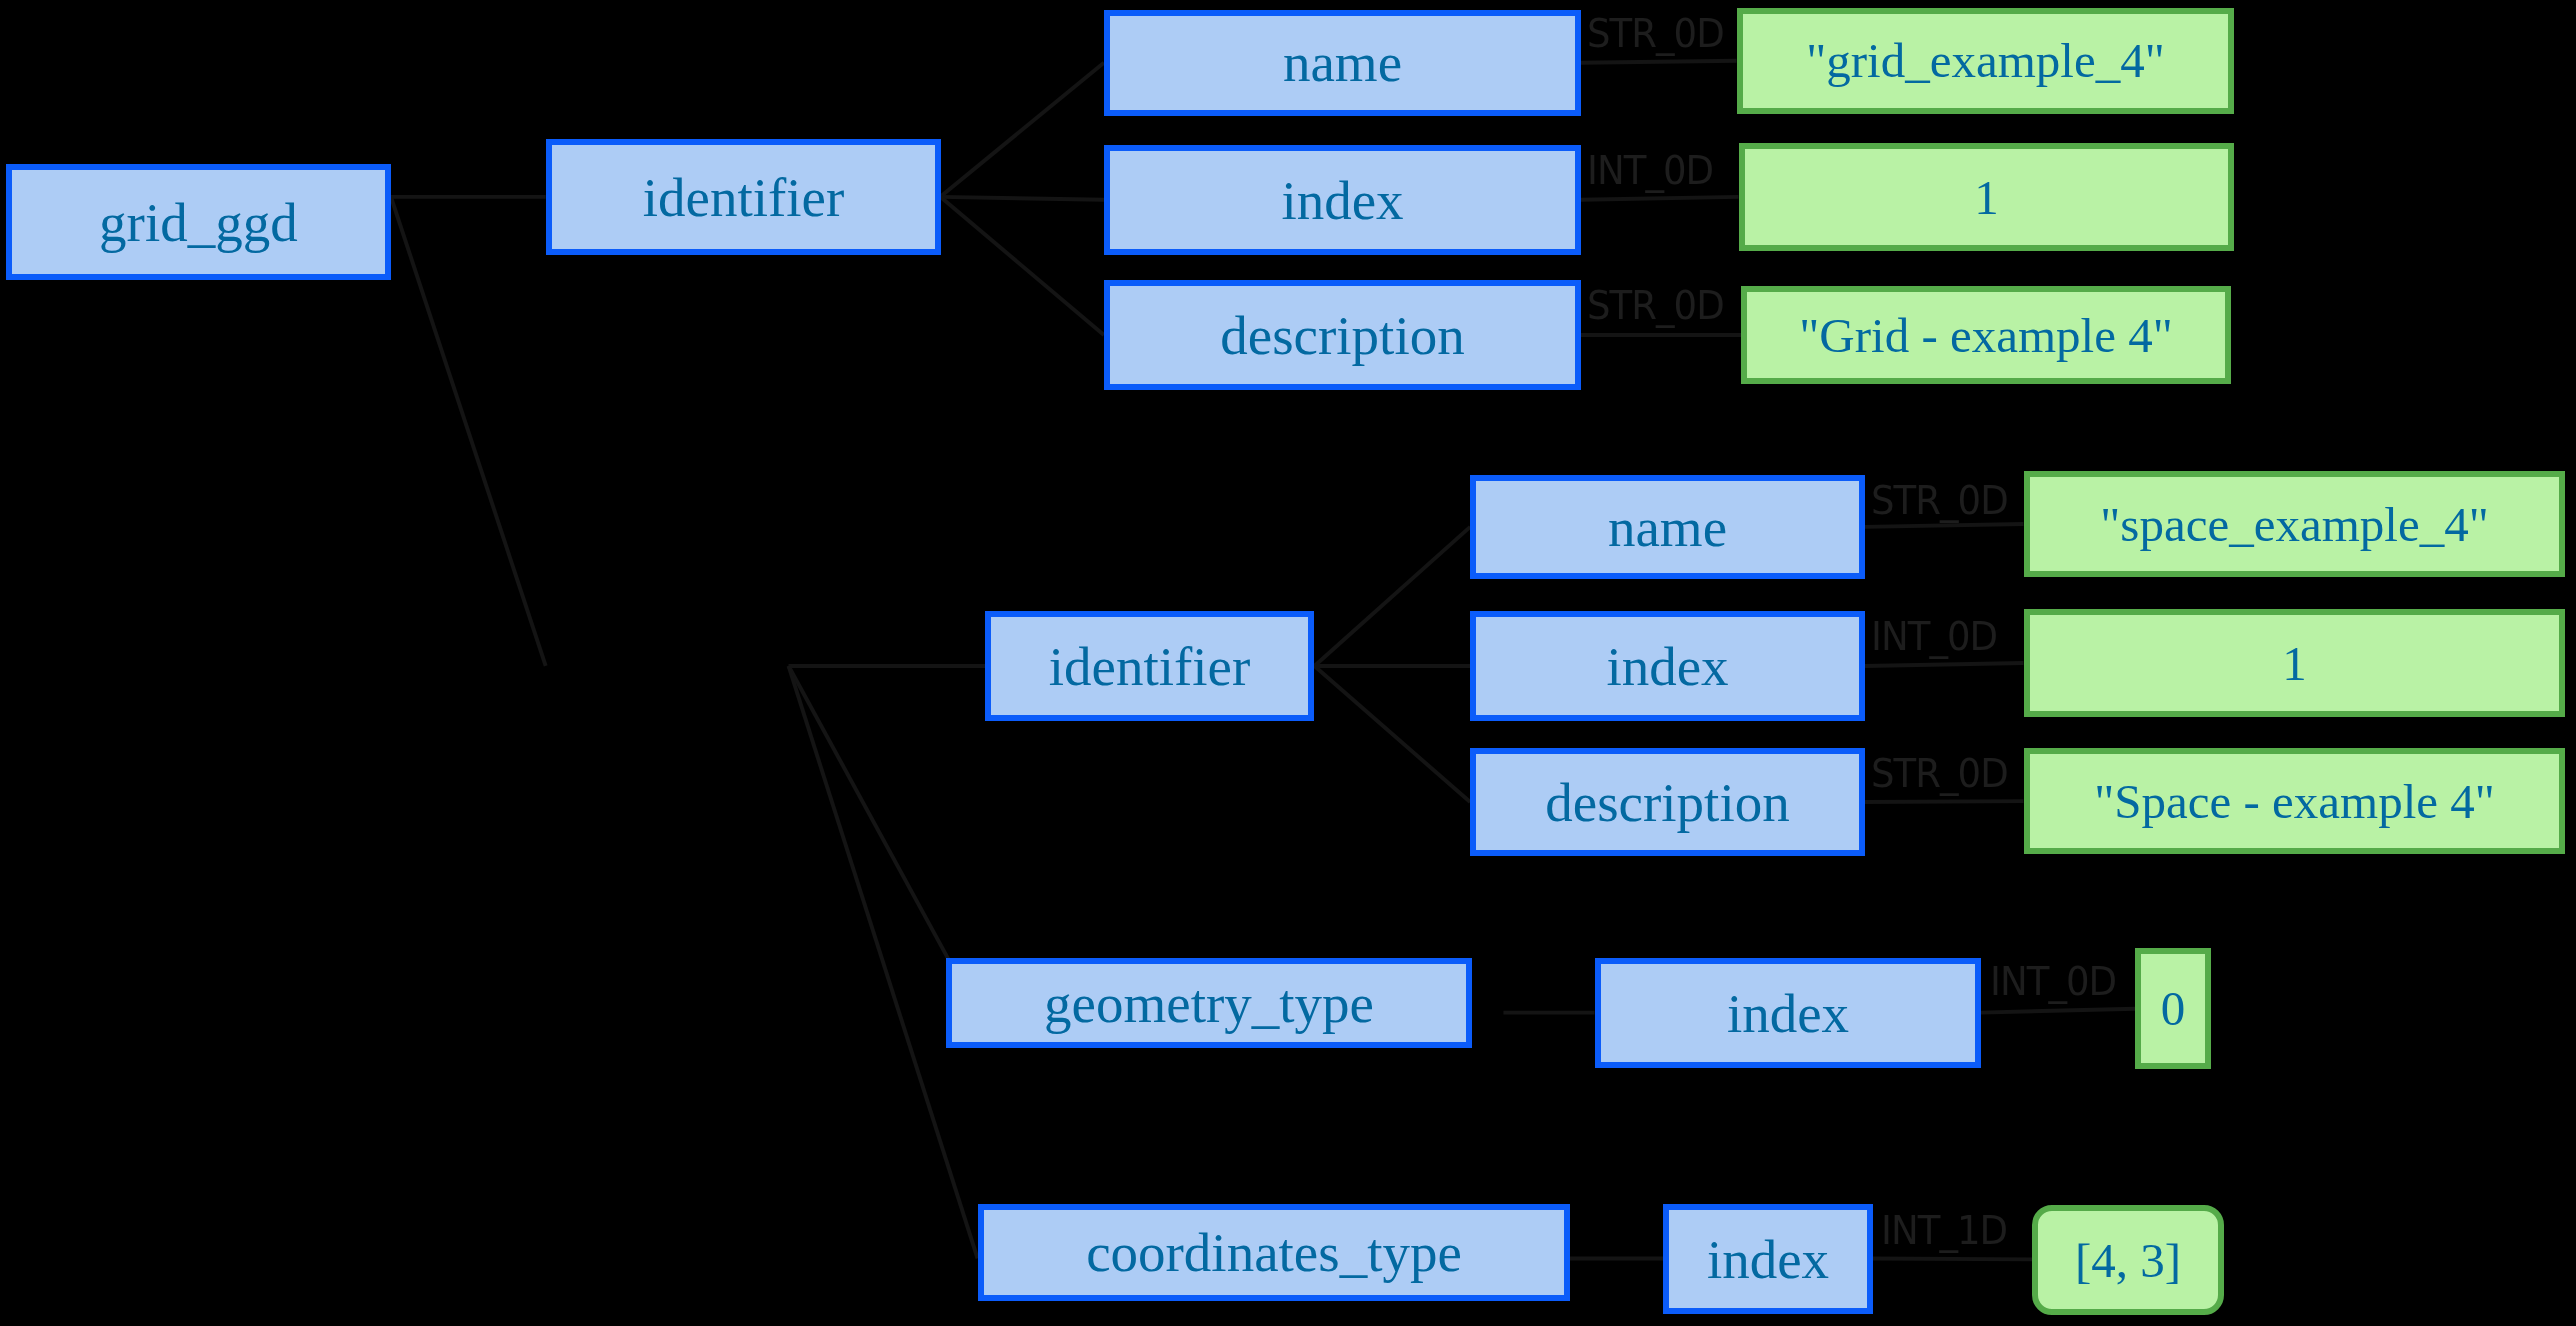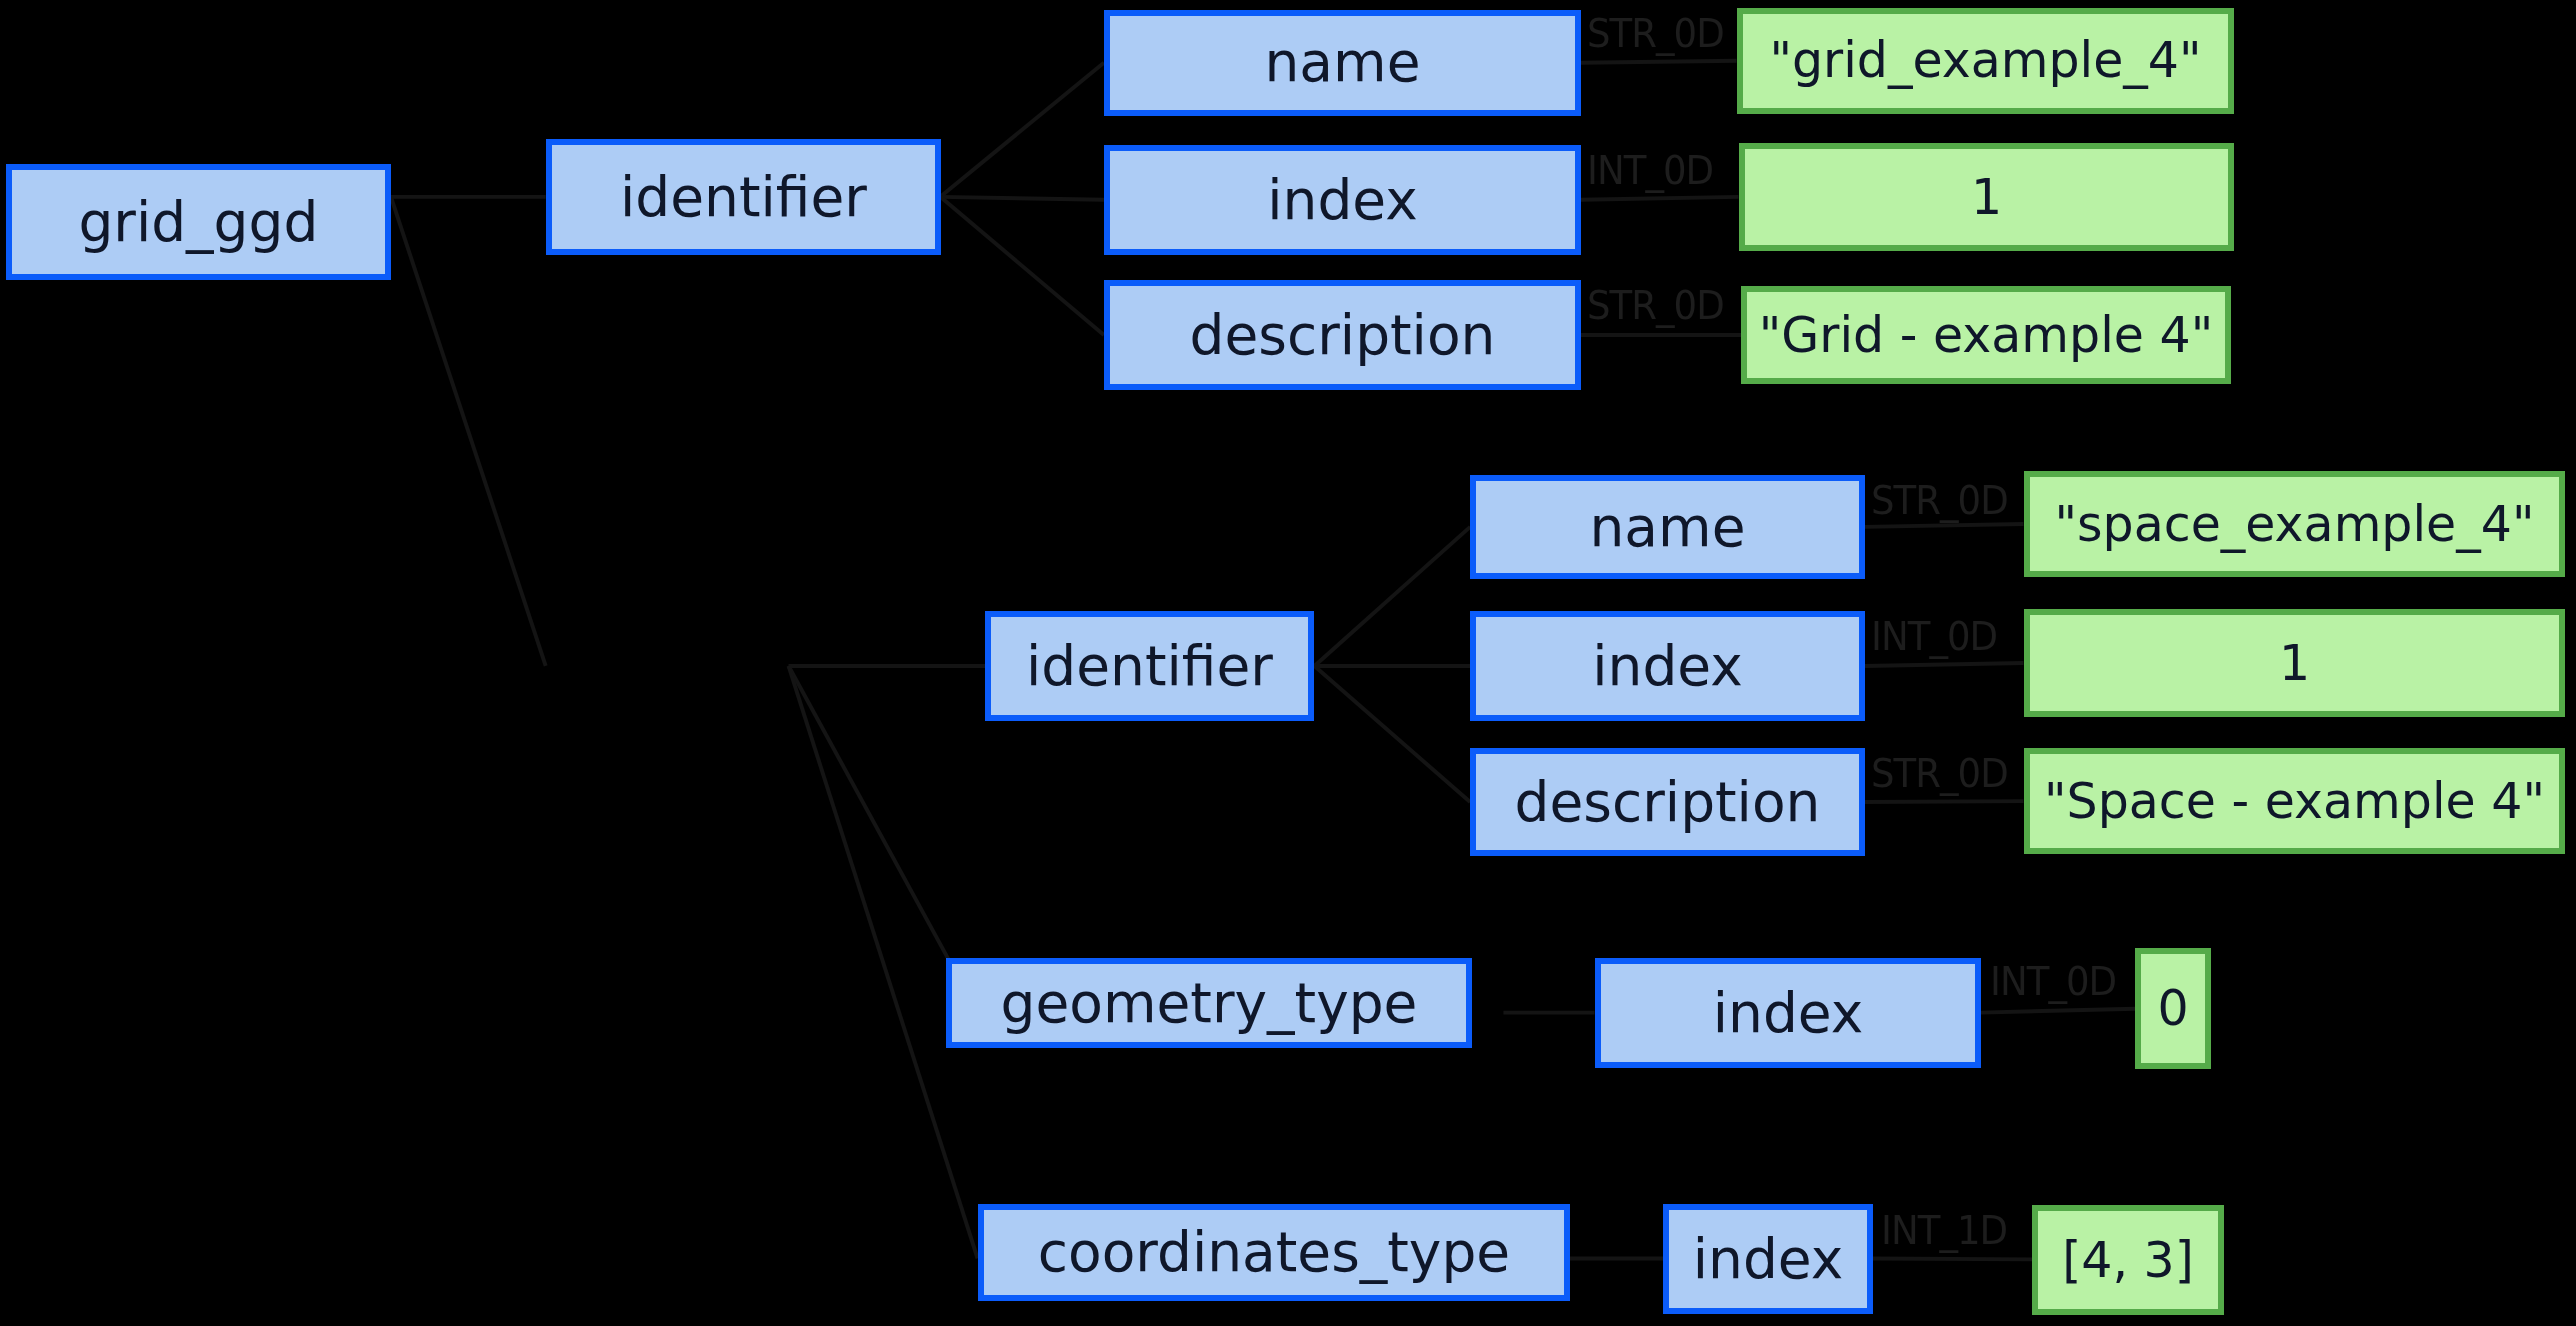--- a/index.html
+++ b/index.html
@@ -17,23 +17,24 @@
   #edge-layer {
     position: absolute; left: 0; top: 0;
     width: 2576px; height: 1326px;
   }
   .node {
     position: absolute;
     box-sizing: border-box;
     display: flex;
     align-items: center;
     justify-content: center;
-    color: #0f172a;
+    color: #0369a1;
     white-space: nowrap;
     line-height: 1;
+    font-family: Liberation Serif, serif;
   }
   .node.field {
     background: #adccf5;
     border: 6.9px solid #0b5cfa;
     font-size: 55px;
   }
   .node.value {
     background: #b9f2a5;
     border: 6.9px solid #55ab49;
     font-size: 49px;
@@ -90,21 +91,21 @@
     <div class="node field" style="left: 1595px; top: 958px; width: 386px; height: 110px; background: rgb(173, 204, 245); border-color: rgb(11, 92, 250);">index</div>
     <div class="node field" style="left: 978px; top: 1204px; width: 592px; height: 97px; background: rgb(173, 204, 245); border-color: rgb(11, 92, 250);">coordinates_type</div>
     <div class="node field" style="left: 1663px; top: 1204px; width: 210px; height: 110px; background: rgb(173, 204, 245); border-color: rgb(11, 92, 250);">index</div>
     <div class="node value" style="left: 1737px; top: 7.8px; width: 497px; height: 106px; background: rgb(185, 242, 165); border-color: rgb(85, 171, 73);">"grid_example_4"</div>
     <div class="node value" style="left: 1739px; top: 143px; width: 495px; height: 108px; background: rgb(185, 242, 165); border-color: rgb(85, 171, 73);">1</div>
     <div class="node value" style="left: 1741px; top: 286px; width: 490px; height: 98px; background: rgb(185, 242, 165); border-color: rgb(85, 171, 73);">"Grid - example 4"</div>
     <div class="node value" style="left: 2024px; top: 471px; width: 541px; height: 106px; background: rgb(185, 242, 165); border-color: rgb(85, 171, 73);">"space_example_4"</div>
     <div class="node value" style="left: 2024px; top: 609px; width: 541px; height: 108px; background: rgb(185, 242, 165); border-color: rgb(85, 171, 73);">1</div>
     <div class="node value" style="left: 2024px; top: 748px; width: 541px; height: 106px; background: rgb(185, 242, 165); border-color: rgb(85, 171, 73);">"Space - example 4"</div>
     <div class="node value" style="left: 2135px; top: 948px; width: 76px; height: 121px; background: rgb(185, 242, 165); border-color: rgb(85, 171, 73);">0</div>
-    <div class="node value" style="left: 2032px; top: 1205px; width: 192px; height: 110px; background: rgb(185, 242, 165); border-color: rgb(85, 171, 73);">[4, 3]</div>
+    <div class="node value" style="left: 2032px; top: 1205px; width: 192px; height: 110px; background: rgb(185, 242, 165); border-color: rgb(85, 171, 73); border-radius: 20px;">[4, 3]</div>
     <span class="type-label" style="left: 1587px; top: 13.7px; color: rgb(29, 29, 29);">STR_0D</span>
     <span class="type-label" style="left: 1587px; top: 151px; color: rgb(29, 29, 29);">INT_0D</span>
     <span class="type-label" style="left: 1587px; top: 286px; color: rgb(29, 29, 29);">STR_0D</span>
     <span class="type-label" style="left: 1871px; top: 481px; color: rgb(29, 29, 29);">STR_0D</span>
     <span class="type-label" style="left: 1871px; top: 617px; color: rgb(29, 29, 29);">INT_0D</span>
     <span class="type-label" style="left: 1871px; top: 754px; color: rgb(29, 29, 29);">STR_0D</span>
     <span class="type-label" style="left: 1990px; top: 962px; color: rgb(29, 29, 29);">INT_0D</span>
     <span class="type-label" style="left: 1881px; top: 1211px; color: rgb(29, 29, 29);">INT_1D</span>
   </div>
 

